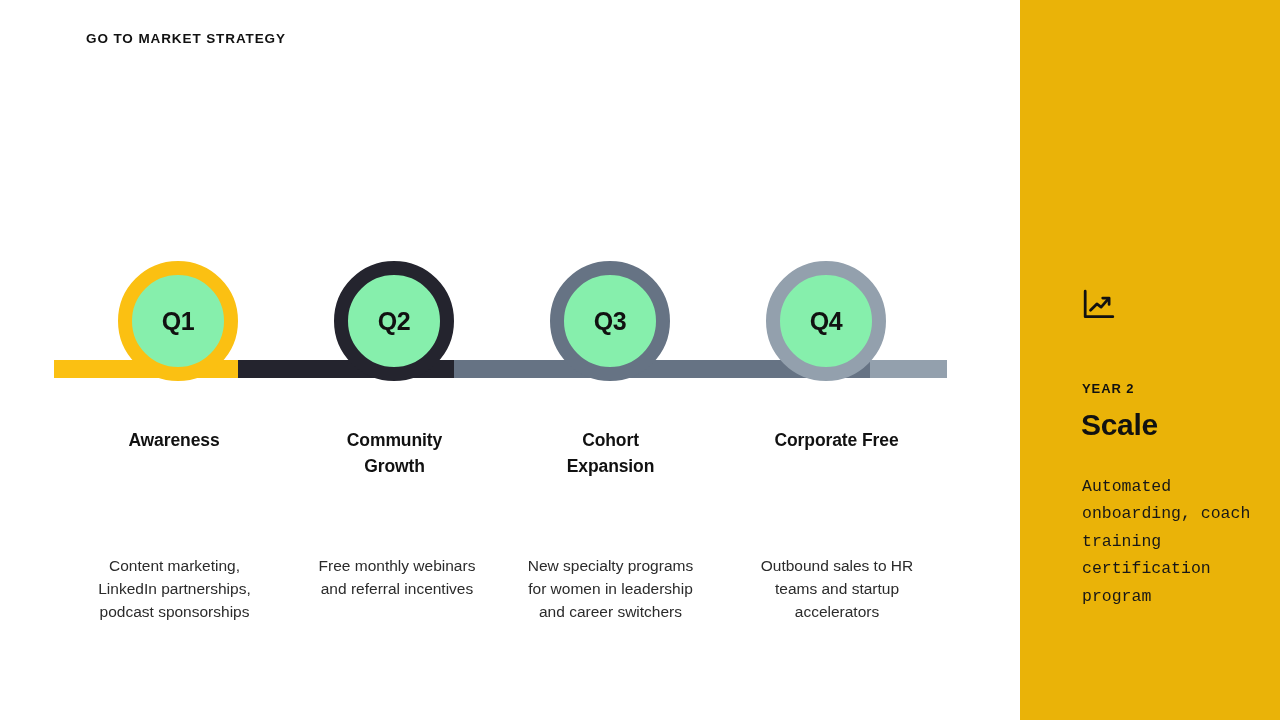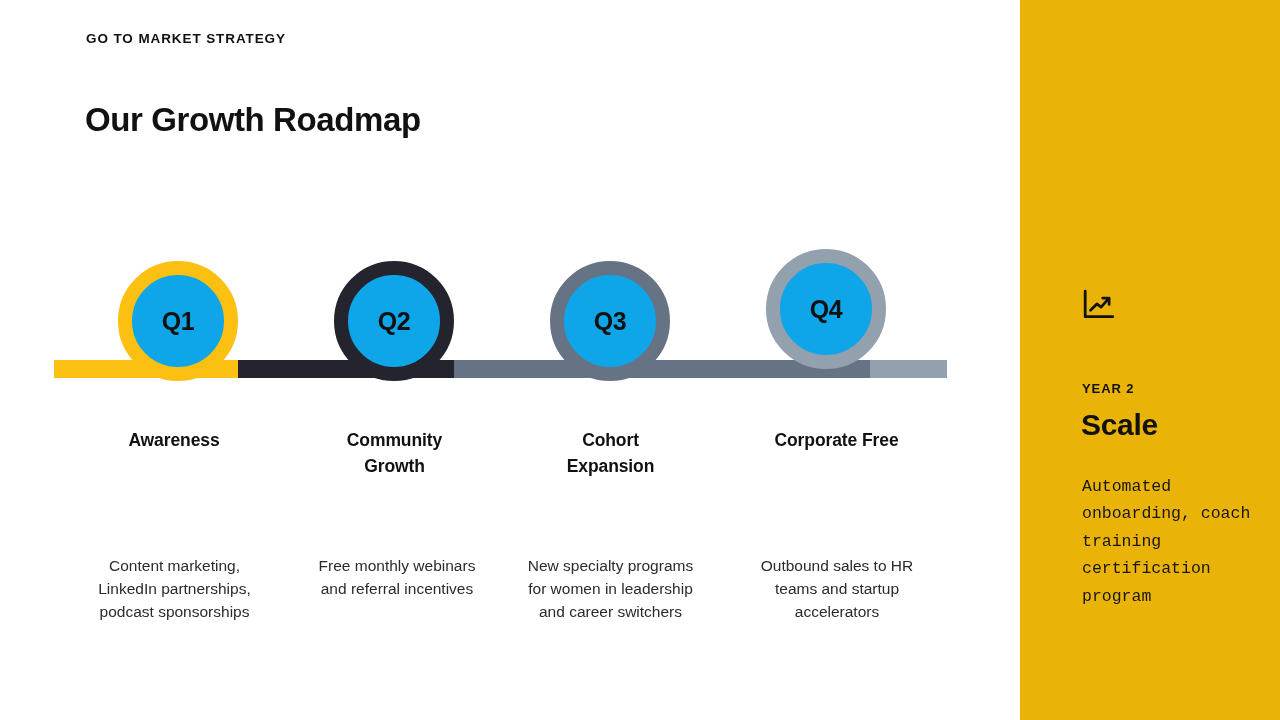--- a/index.html
+++ b/index.html
@@ -64,21 +64,21 @@
   }
   .milestone {
     position: absolute;
     pointer-events: auto;
   }
   .ring {
     position: absolute;
     width: 120px;
     height: 120px;
     border-radius: 50%;
-    background: #0ea5e9;
+    background: #86efac;
     box-sizing: border-box;
     display: flex;
     align-items: center;
     justify-content: center;
   }
   .ring-label {
     font-size: 25px;
     font-weight: bold;
     color: #111111;
     letter-spacing: -0.3px;
@@ -151,21 +151,20 @@
     color: #171717;
     font-family: Liberation Mono, monospace;
   }
 </style>
 </head>
 <body>
 
 <div id="slide">
 
   <div class="eyebrow">GO TO MARKET STRATEGY</div>
-  <div class="page-title">Our Growth Roadmap</div>
 
   <div class="timeline-bar">
     <div class="bar-seg" style="width:184px;background:#fbc012;"></div>
     <div class="bar-seg" style="width:216px;background:#24242e;"></div>
     <div class="bar-seg" style="width:416px;background:#667384;"></div>
     <div class="bar-seg" style="width:77px;background:#93a0ad;"></div>
   </div>
 
   <div class="milestones">
 
@@ -187,21 +186,21 @@
 
     <div class="milestone">
       <div class="ring" style="left:550px;top:261px;border:14px solid #667384;text-align:center;">
         <span class="ring-label">Q3</span>
       </div>
       <div class="col-title" style="left:536px;top:428px;width:149px;">Cohort Expansion</div>
       <div class="col-desc" style="left:527px;top:514px;width:167px;">New specialty programs for women in leadership and career switchers</div>
     </div>
 
     <div class="milestone">
-      <div class="ring" style="left:766px;top:249px;border:14px solid #93a0ad;">
+      <div class="ring" style="left:766px;top:261px;border:14px solid #93a0ad;">
         <span class="ring-label">Q4</span>
       </div>
       <div class="col-title" style="left:762px;top:428px;width:149px;">Corporate Free</div>
       <div class="col-desc" style="left:752px;top:514px;width:170px;">Outbound sales to HR teams and startup accelerators</div>
     </div>
 
   </div>
 
   <div class="side-panel">
     <span class="side-icon">

